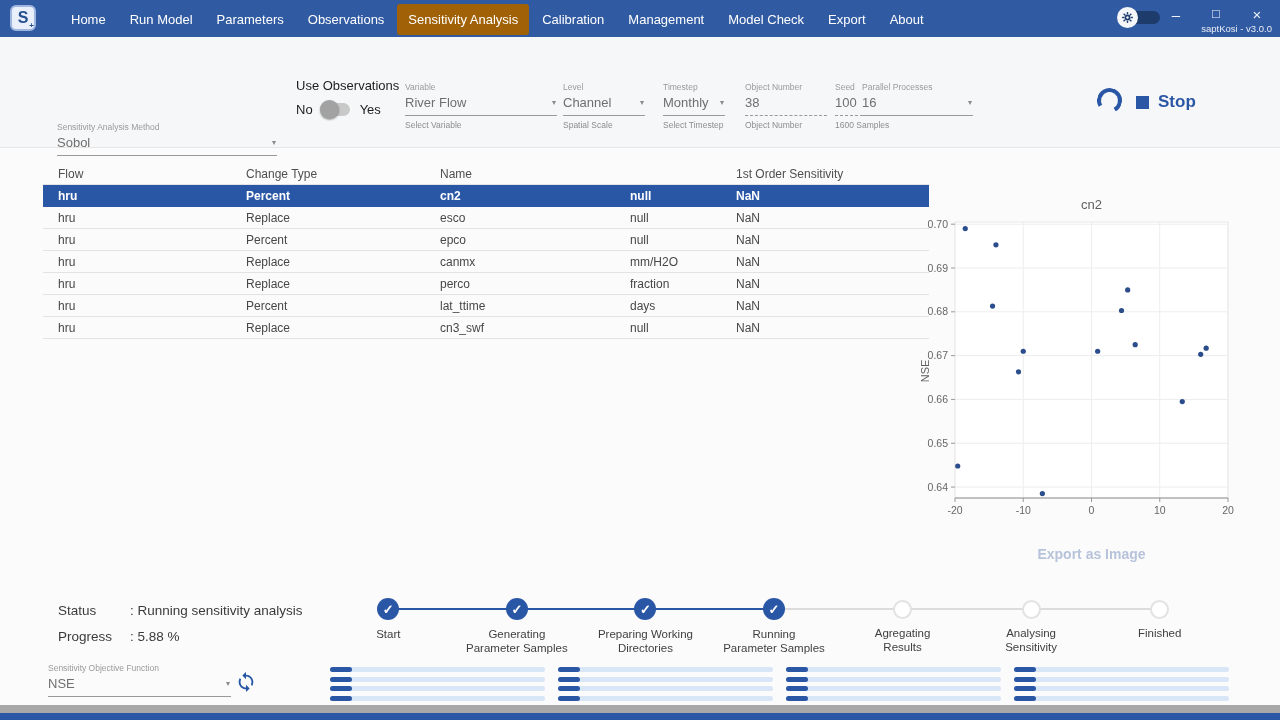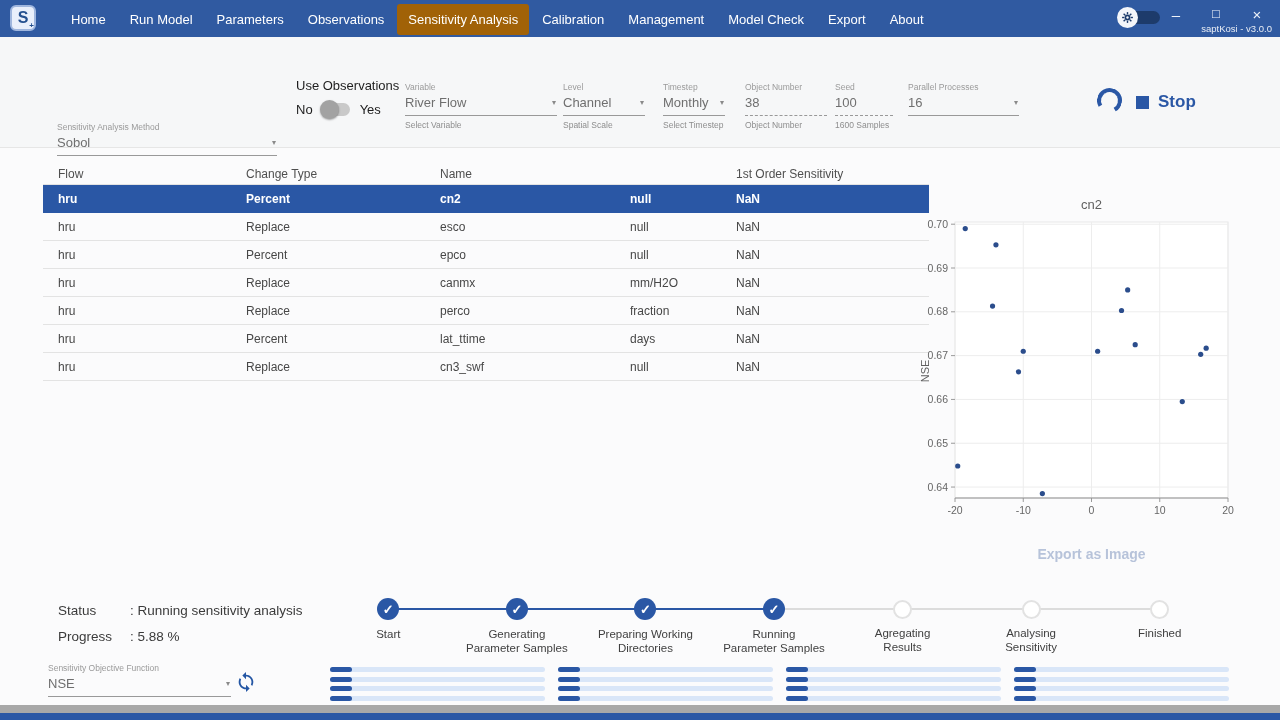--- a/index.html
+++ b/index.html
@@ -41,21 +41,21 @@
   .spinner{position:absolute;left:1097px;top:88px;width:25px;height:25px;border-radius:50%;
            border:4px solid #2a57a5;border-bottom-color:transparent;transform:rotate(15deg);box-sizing:border-box;}
   .stop-btn{position:absolute;left:1136px;top:92px;display:flex;align-items:center;gap:9px;cursor:pointer;}
   .stop-square{width:13px;height:13px;background:#2a57a5;}
   .stop-label{font-size:17px;font-weight:bold;color:#2a57a5;}
 
   
   .param-table{position:absolute;left:43px;top:163px;width:886px;}
   .t-head,.t-row{display:grid;grid-template-columns:188px 194px 190px 106px 1fr;padding-left:15px;box-sizing:border-box;}
   .t-head{font-size:12px;color:#4f4f4f;height:21px;align-items:center;}
-  .t-row{font-size:12px;color:#474747;height:28px;align-items:center;border-bottom:1px solid #e3e3e3;cursor:pointer;}
+  .t-row{font-size:12px;color:#474747;height:22px;align-items:center;border-bottom:1px solid #e3e3e3;cursor:pointer;}
   .t-rows{border-top:1px solid #e3e3e3;}
   .t-row.selected{background:#2a57a5;color:#fff;font-weight:bold;border-bottom-color:#2a57a5;}
 
   
   .chart{position:absolute;left:915px;top:197px;width:340px;}
   .chart-title{font-size:13px;color:#5f5f5f;text-align:center;padding-left:13px;height:16px;}
   .ylabel{position:absolute;left:-1px;top:168px;font-size:11px;color:#5f5f5f;transform:rotate(-90deg);}
   #scatter-svg{display:block;}
   #scatter-svg text{font-family:"Liberation Sans",sans-serif;font-size:10.5px;fill:#666;}
   .xlabel{font-size:12.5px;color:#5f5f5f;text-align:center;padding-left:13px;margin-top:1px;}
@@ -183,21 +183,21 @@
     <div class="f-value"><span>38</span></div>
     <div class="f-helper">Object Number</div>
   </div>
 
   <div class="field dashed" style="left:835px;width:58px;">
     <div class="f-label">Seed</div>
     <div class="f-value"><span>100</span></div>
     <div class="f-helper">1600 Samples</div>
   </div>
 
-  <div class="field" style="left:908px;width:111px;">
+  <div class="field" style="left:862px;width:111px;">
     <div class="f-label">Parallel Processes</div>
     <div class="f-value"><span>16</span>
       <span class="f-caret">▾</span></div>
   </div>
 
   <div class="spinner"></div>
   <div class="stop-btn">
     <span class="stop-square"></span>
     <span class="stop-label">Stop</span>
   </div>

